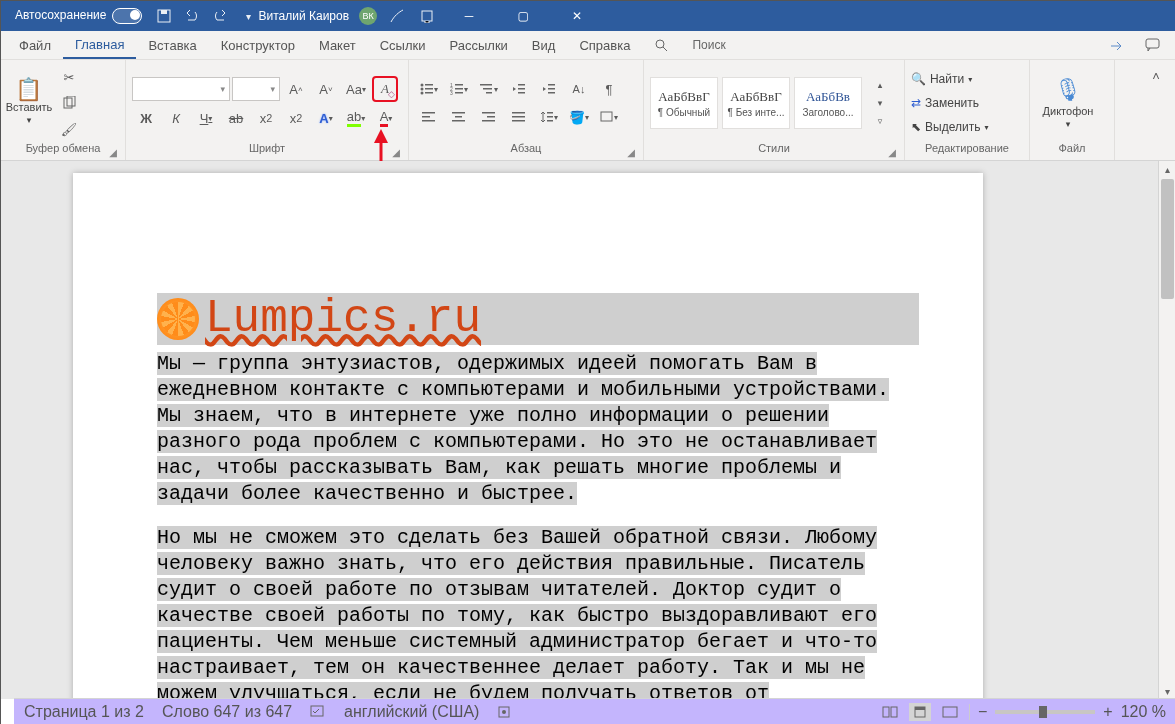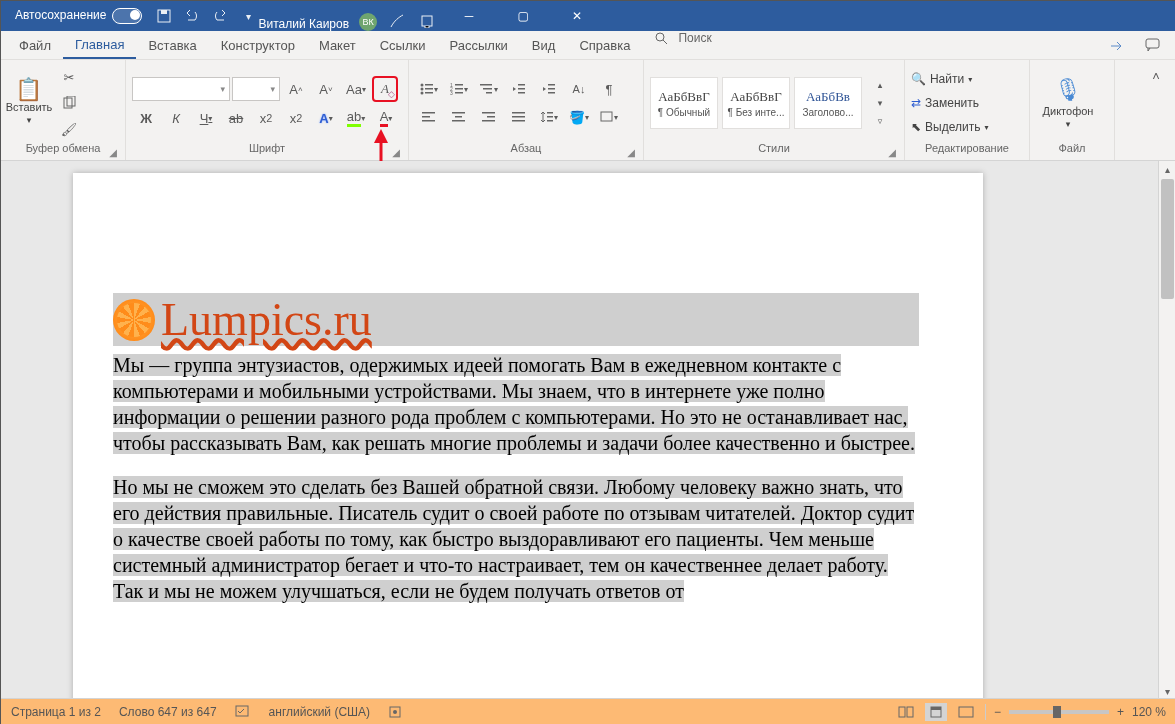--- a/index.html
+++ b/index.html
@@ -5,28 +5,28 @@
   html,body{margin:0;padding:0;font-family:"Segoe UI",Arial,sans-serif;font-size:12px;background:#fff;overflow:hidden}
   .window{width:1175px;height:724px;background:#fff;position:relative;border:1px solid #555}
   
   .titlebar{height:30px;background:#2d5c9e;display:flex;align-items:center;color:#fff;font-size:12px}
   .titlebar .autosave{display:flex;align-items:flex-start;gap:6px;padding-left:14px}
   .switch{width:28px;height:14px;border:1px solid #fff;border-radius:8px;position:relative;background:rgba(255,255,255,.15)}
   .switch::after{content:"";width:10px;height:10px;border-radius:50%;background:#fff;position:absolute;right:1px;top:1px}
   .titlebar .qat{display:flex;gap:8px;margin-left:12px;align-items:center}
   .qat-btn{width:20px;height:20px;display:flex;align-items:center;justify-content:center;opacity:.9}
   .titlebar .center{flex:1;text-align:center}
-  .titlebar .right{display:flex;align-items:flex-end;gap:10px;padding-right:16px}
+  .titlebar .right{display:flex;align-items:center;gap:10px;padding-right:16px}
   .avatar{width:18px;height:18px;border-radius:50%;background:#6fa56f;color:#fff;display:flex;align-items:center;justify-content:center;font-size:9px}
   .winbtn{width:44px;height:30px;display:flex;align-items:center;justify-content:center;color:#fff;font-family:Arial}
   
   .tabs{height:28px;background:#f3f2f1;display:flex;align-items:stretch;border-bottom:1px solid #e1dfdd;padding-left:6px}
   .tab{padding:0 12px;display:flex;align-items:center;color:#555;font-size:13px;cursor:pointer}
   .tab.active{color:#2d5c9e;font-weight:400;border-bottom:2px solid #2d5c9e}
-  .tabs .search{display:flex;gap:10px;color:#666;margin-left:12px}
+  .tabs .search{display:flex;align-items:center;gap:24px;color:#666;margin-left:12px}
   .tabs .spacer{flex:1}
   .tabs .end{display:flex;align-items:center;gap:10px;padding-right:10px}
   .endbtn{width:24px;height:20px;display:flex;align-items:center;justify-content:center;color:#555;border:1px solid transparent}
   
   .ribbon{height:100px;background:#f3f2f1;display:flex;border-bottom:1px solid #d4d4d4}
   .group{border-right:1px solid #e1dfdd;display:flex;flex-direction:column;padding:4px 6px 2px}
   .group-body{flex:1;display:flex;gap:4px}
   .group-label{text-align:center;color:#666;font-size:11px;height:16px;position:relative}
   .group-label .launcher{position:absolute;right:0;bottom:0;width:12px;height:12px;display:flex;align-items:center;justify-content:center;font-size:10px;color:#888}
   .vbtn{width:40px;display:flex;flex-direction:column;align-items:center;justify-content:center;gap:2px;color:#444;font-size:11px;padding:4px 2px}
@@ -50,29 +50,29 @@
   .tooltip .tt-title{font-weight:600;margin-bottom:4px}
   .tooltip .tt-body{color:#666;line-height:1.35}
   .tooltip .tt-link{color:#2d5c9e;margin-top:8px;display:flex;align-items:center;gap:6px;border-top:1px solid #e1dfdd;padding-top:6px}
   .tooltip .qmark{width:14px;height:14px;border:1px solid #2d5c9e;border-radius:50%;display:flex;align-items:center;justify-content:center;font-size:10px;color:#2d5c9e}
   
   .docarea{position:absolute;left:0;right:0;top:160px;bottom:26px;background:#e8e8e8;overflow:hidden}
   .vscroll{position:absolute;right:0;top:0;bottom:0;width:17px;background:#f3f2f1;border-left:1px solid #d4d4d4}
   .vscroll .thumb{position:absolute;left:2px;right:2px;top:18px;height:120px;background:#c1c1c1;border-radius:2px}
   .vscroll .arr{position:absolute;left:0;right:0;height:16px;display:flex;align-items:center;justify-content:center;color:#666;font-size:10px}
   .page{position:absolute;left:72px;top:12px;width:910px;height:1200px;background:#fff;box-shadow:0 0 6px rgba(0,0,0,.25)}
-  .content{padding:120px 64px 0 40px;font-family:Liberation Serif, serif;color:#000}
+  .content{padding:120px 64px 0 84px;font-family:Liberation Mono, monospace;color:#000}
   .sel{background:#cfcfcf}
   .logo-line{display:flex;align-items:center;gap:6px;margin-bottom:6px}
   .orange{width:42px;height:42px;border-radius:50%;background:radial-gradient(circle,#ffb24d 0%,#ff8c1a 70%);position:relative}
   .orange::before{content:"";position:absolute;inset:4px;border-radius:50%;background:repeating-conic-gradient(#ffb24d 0 20deg,#ff8c1a 20deg 40deg)}
   .brand{font-size:46px;color:#d24615;text-decoration:underline wavy #d24615}
   .para{font-size:20px;line-height:1.3;margin-top:6px}
   
-  .status{position:absolute;left:0;right:0;bottom:0;height:26px;background:#fdba74;border-top:1px solid #d4d4d4;display:flex;align-items:center;color:#555;font-size:12px;padding:0 10px;gap:18px}
+  .status{position:absolute;left:13px;right:0;bottom:0;height:26px;background:#c4b5fd;border-top:1px solid #d4d4d4;display:flex;align-items:center;color:#555;font-size:16px;padding:0 10px;gap:18px}
   .status .right{margin-left:auto;display:flex;align-items:center;gap:8px}
   .viewbtn{width:22px;height:18px;display:flex;align-items:center;justify-content:center}
   .viewbtn.active{background:#d4d4d4}
   .zoom-slider{width:100px;height:4px;background:#c8c6c4;position:relative}
   .zoom-slider .knob{position:absolute;left:44%;top:-4px;width:8px;height:12px;background:#666}
   .zoom-slider .mid{position:absolute;left:50%;top:-3px;width:1px;height:10px;background:#888}
   svg{display:block}
 </style>
 </head>
 <body>

